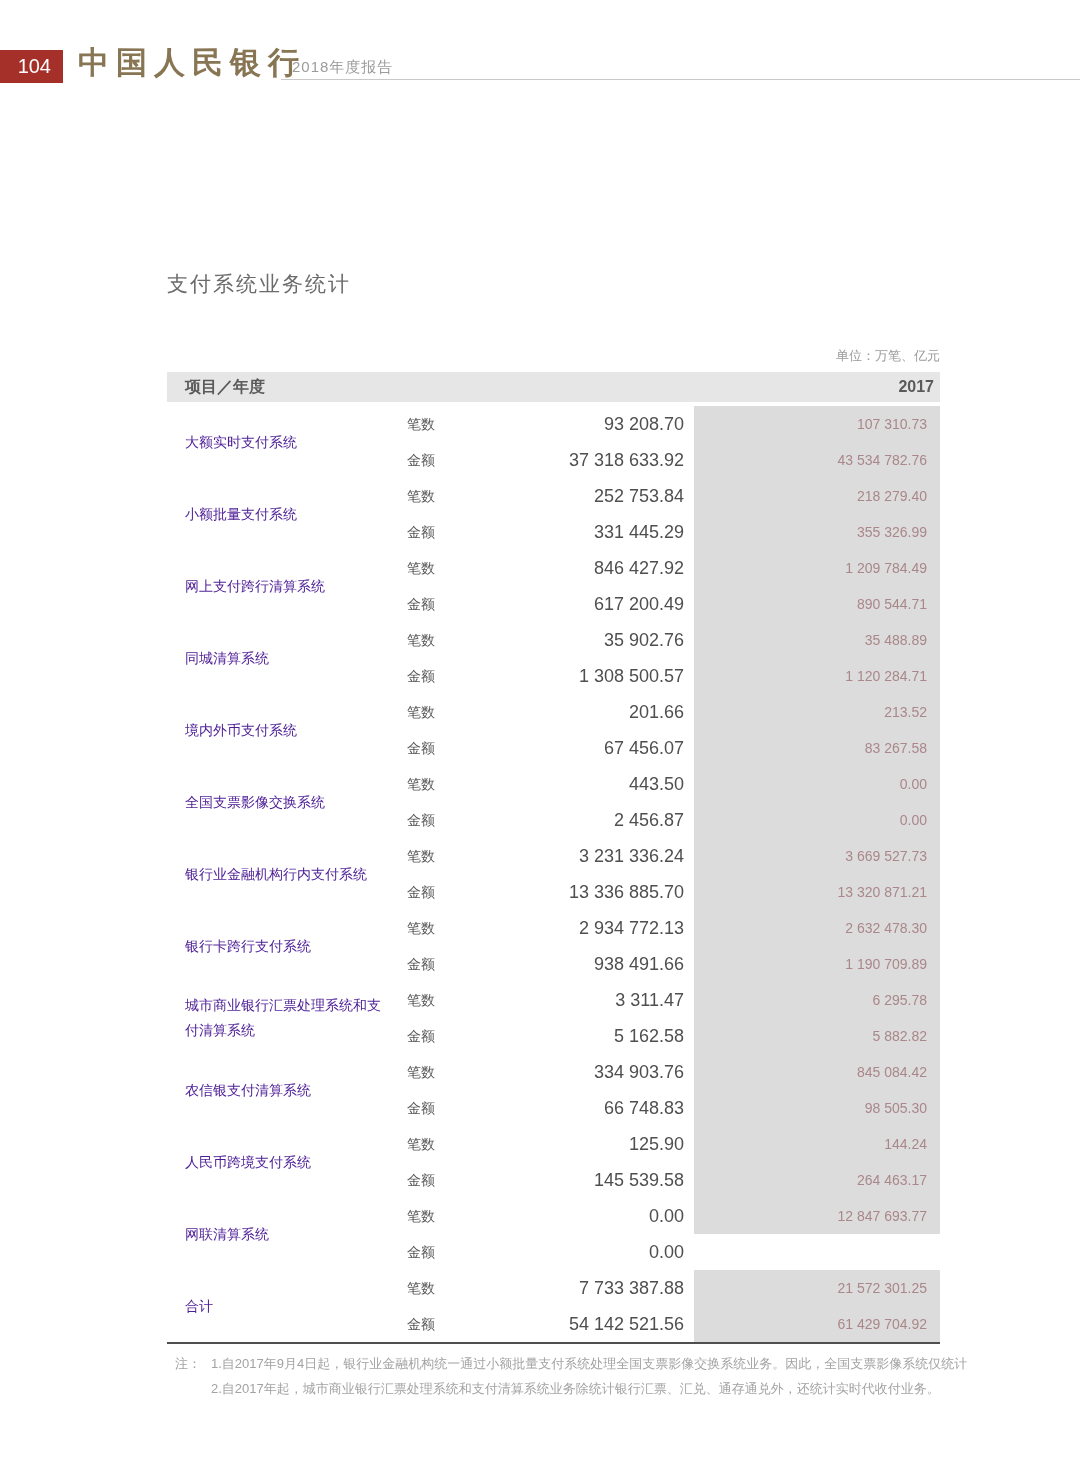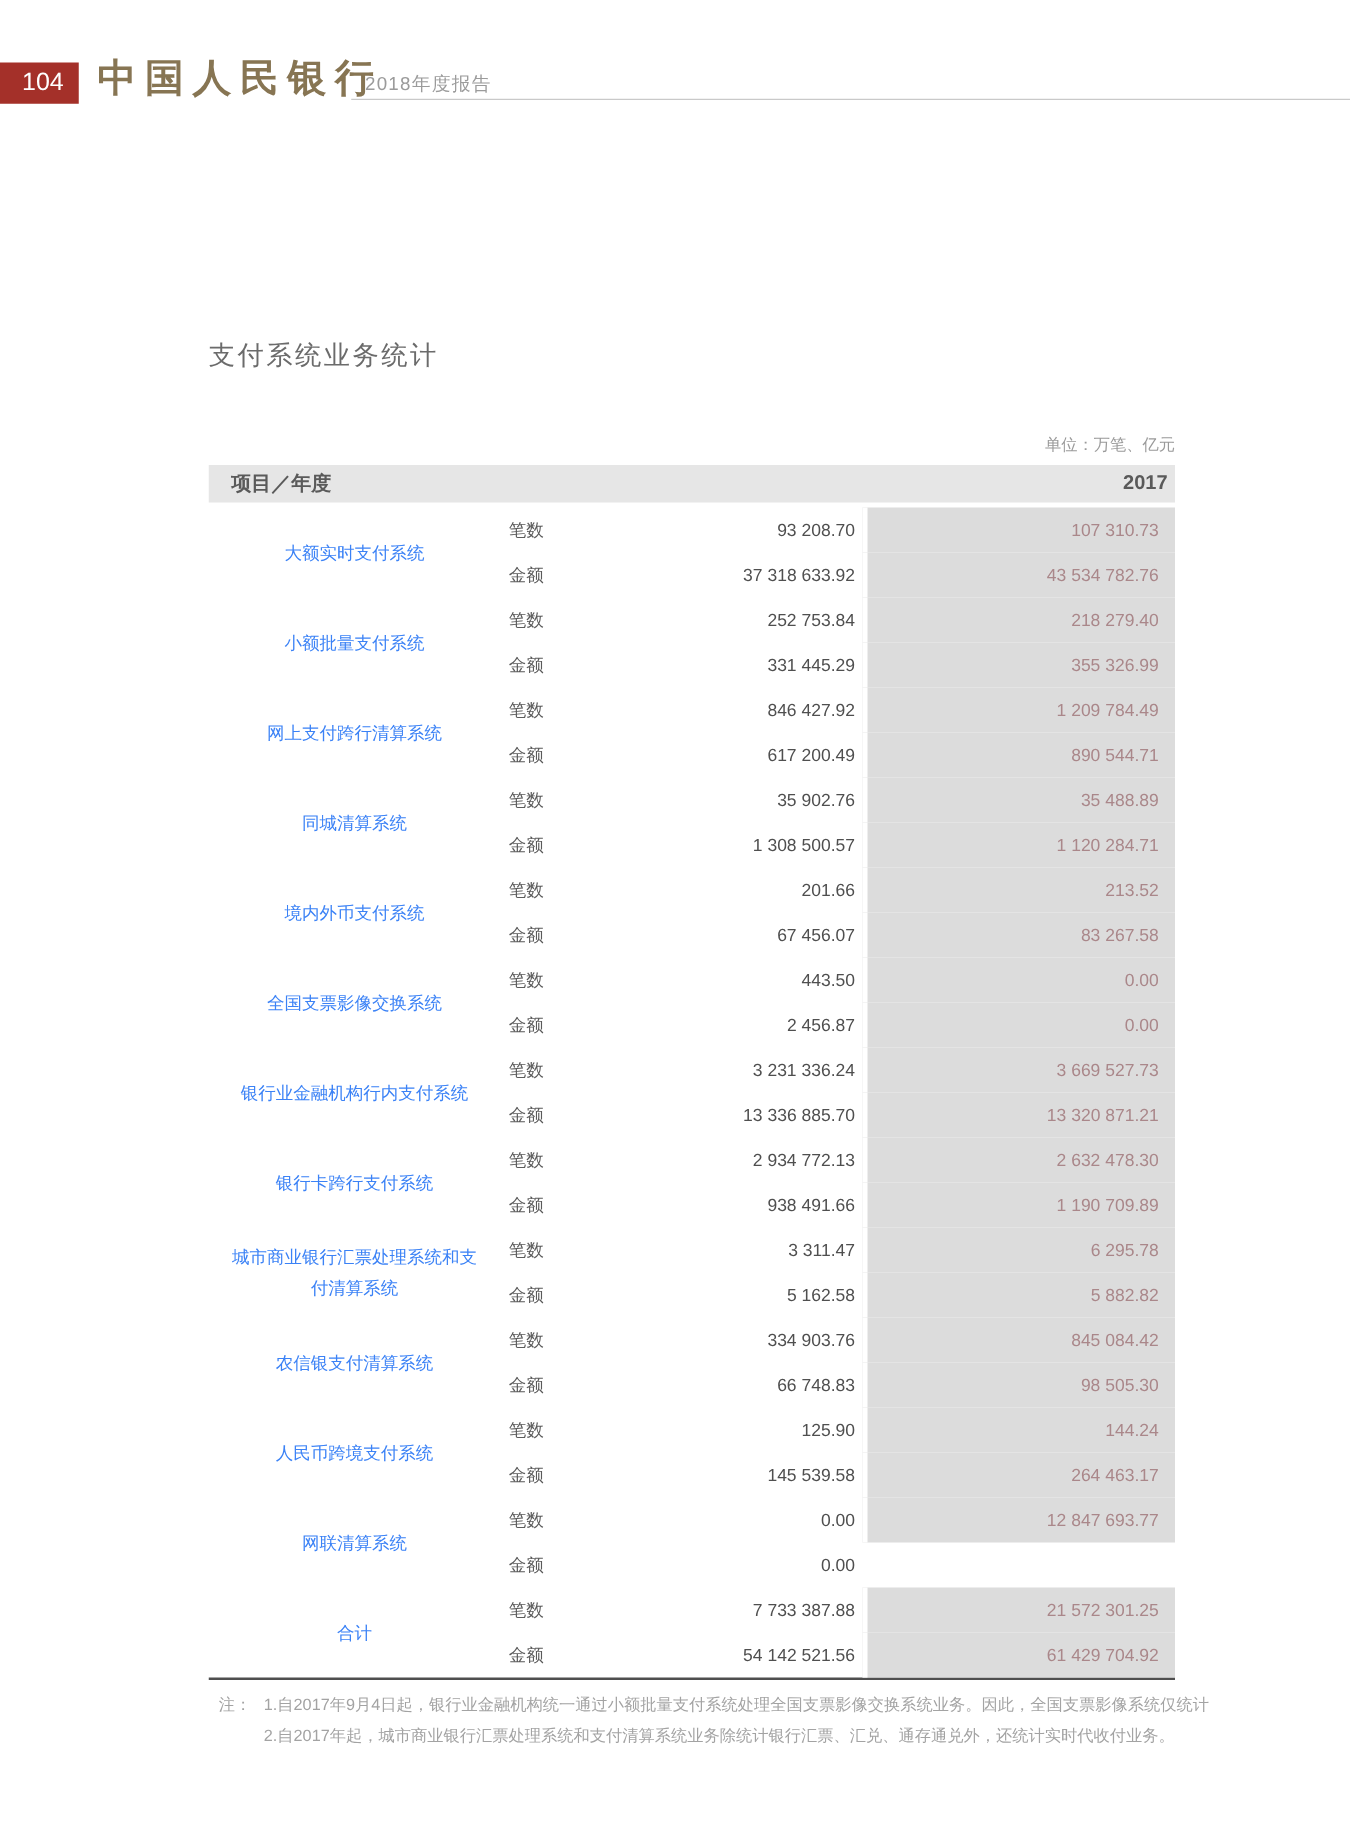--- a/index.html
+++ b/index.html
@@ -54,27 +54,26 @@
     width:250px; background:#85765a; color:#f7f2e6;
     display:flex; align-items:center; justify-content:flex-end;
     padding-right:13px; font-size:15px; font-weight:bold;
     border-left:4px solid #ffffff;
   }
 
   .tbody { margin-top:4px; }
   .grp { display:grid; grid-template-columns:240px 88px 1fr 250px; }
   .sys {
     grid-row:1 / span 2; grid-column:1; align-self:center;
-    padding-left:18px; font-size:14px; color:#3b82f6; line-height:25px;
+    padding-left:18px; font-size:14px; color:#4c1d95; line-height:25px;
     max-width:215px;
-    text-align:center;
   }
   .metric { height:36px; line-height:36px; font-size:14px; color:#5a5a5a; }
   .v17 {
-    height:36px; line-height:36px; font-size:14px; color:#4f4f4f;
+    height:36px; line-height:36px; font-size:18px; color:#4f4f4f;
     text-align:right; padding-right:6px;
   }
   .v18 {
     height:36px; line-height:36px; font-size:14px; color:#aa878a;
     text-align:right; padding-right:13px;
     background:#dcdcdc; border-left:4px solid #ffffff;
   }
   .tline { border-top:2px solid #4f4f4f; }
 
   

